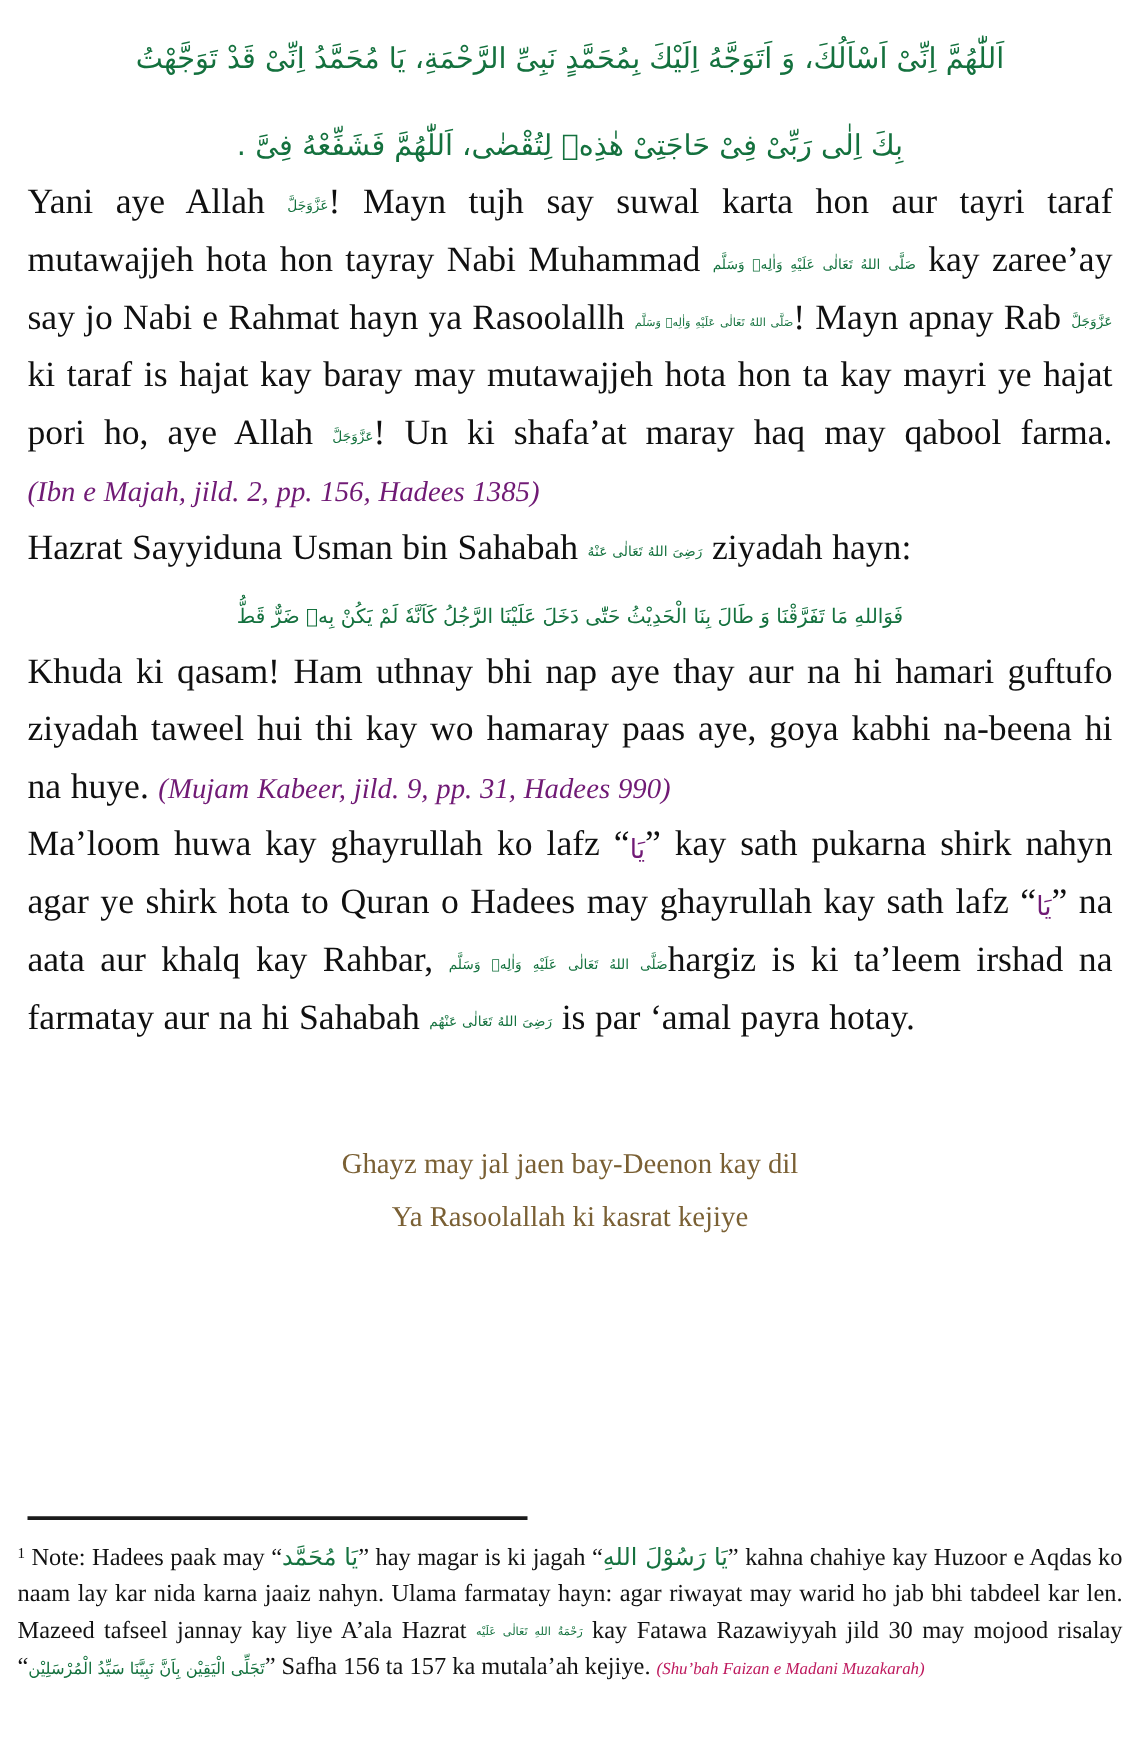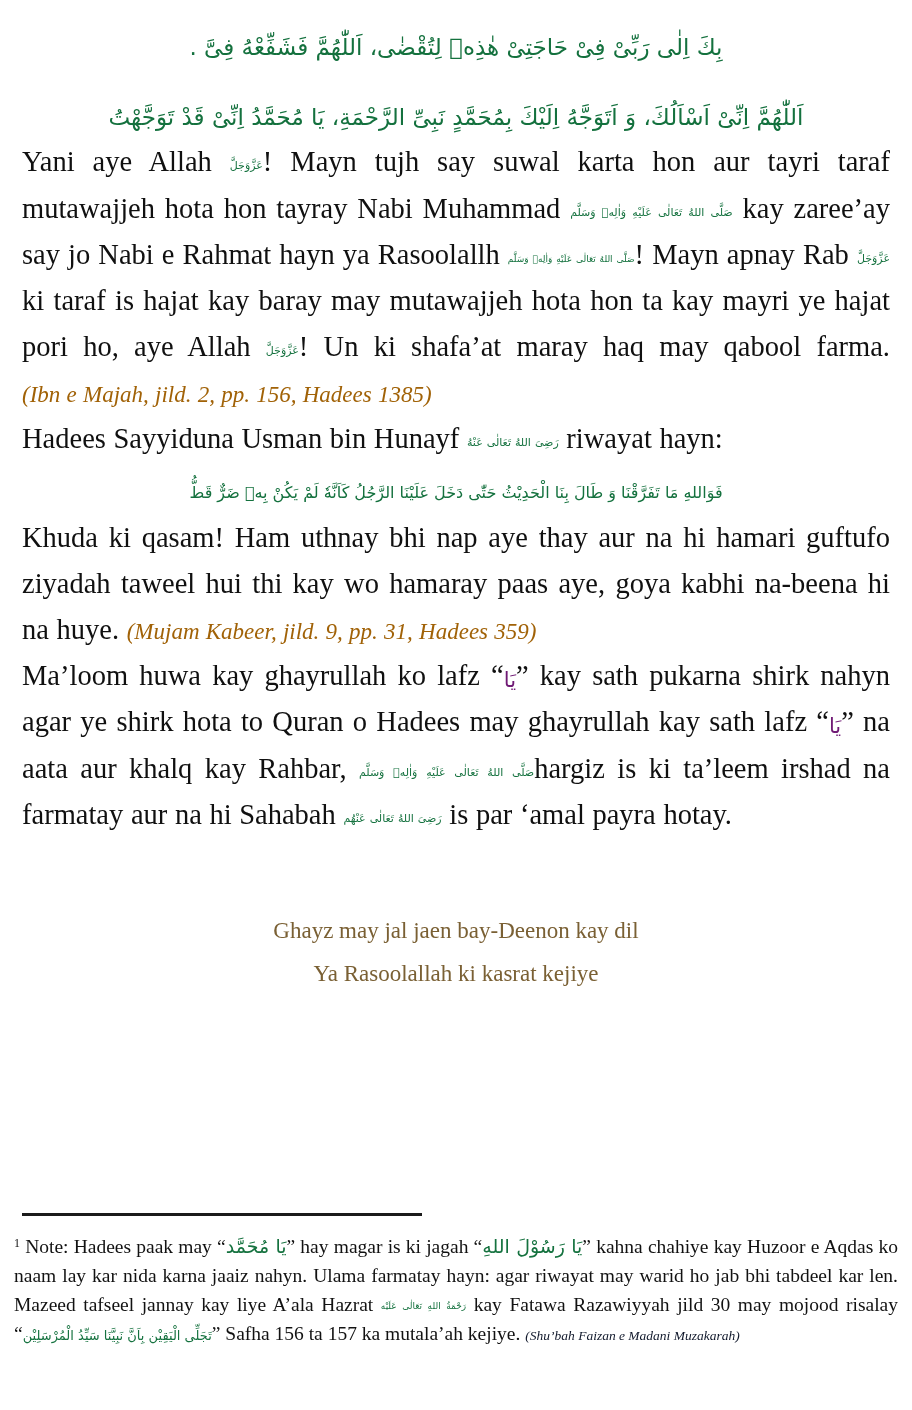--- a/index.html
+++ b/index.html
@@ -107,27 +107,27 @@
     color: #15723f;
     font-family: "DejaVu Sans", "Liberation Sans", sans-serif;
     font-size: 13px;
     direction: rtl;
     unicode-bidi: isolate;
     white-space: nowrap;
   }
 
   
   .cite {
-    color: #a16207;
+    color: #701a75;
     font-style: italic;
     font-size: 23px;
     white-space: nowrap;
   }
   .cite-fn {
-    color: #0f172a;
+    color: #be185d;
     font-style: italic;
     font-size: 13.5px;
     white-space: nowrap;
   }
 
   
   .couplet {
     margin-top: 72px;
     text-align: center;
     color: #7a6034;
@@ -162,31 +162,31 @@
     vertical-align: 6px;
   }
 </style>
 </head>
 <body>
 
 <div class="page">
   <div class="content">
 
     <div class="arabic-block arabic-dua">
+      <span class="dua-line dua-line-1">اَللّٰهُمَّ اِنِّىْ اَسْاَلُكَ، وَ اَتَوَجَّهُ اِلَيْكَ بِمُحَمَّدٍ نَبِىِّ الرَّحْمَةِ، يَا مُحَمَّدُ اِنِّىْ قَدْ تَوَجَّهْتُ</span>
       <span class="dua-line dua-line-2">بِكَ اِلٰى رَبِّىْ فِىْ حَاجَتِىْ هٰذِهٖ لِتُقْضٰى، اَللّٰهُمَّ فَشَفِّعْهُ فِىَّ .</span>
-      <span class="dua-line dua-line-1">اَللّٰهُمَّ اِنِّىْ اَسْاَلُكَ، وَ اَتَوَجَّهُ اِلَيْكَ بِمُحَمَّدٍ نَبِىِّ الرَّحْمَةِ، يَا مُحَمَّدُ اِنِّىْ قَدْ تَوَجَّهْتُ</span>
     </div>
 
     <p class="body-par par-gap-1"><span>Yani aye Allah </span><span class="hon">عَزَّوَجَلَّ</span><span>! Mayn tujh say suwal karta hon aur tayri taraf mutawajjeh hota hon tayray Nabi Muhammad </span><span class="hon">صَلَّى اللهُ تَعَالٰى عَلَيْهِ وَاٰلِهٖ وَسَلَّم</span><span> kay zaree’ay say jo Nabi e Rahmat hayn ya Rasoolallh </span><span class="hon hon-sm">صَلَّى اللهُ تَعَالٰى عَلَيْهِ وَاٰلِهٖ وَسَلَّم</span><span>! Mayn apnay Rab </span><span class="hon">عَزَّوَجَلَّ</span><span> ki taraf is hajat kay baray may mutawajjeh hota hon ta kay mayri ye hajat pori ho, aye Allah </span><span class="hon">عَزَّوَجَلَّ</span><span>! Un ki shafa’at maray haq may qabool farma. </span><span class="cite">(Ibn e Majah, jild. 2, pp. 156, Hadees 1385)</span></p>
 
-    <p class="body-par par-gap-2"><span>Hadees Sayyiduna Usman bin Hunayf </span><span class="hon">رَضِىَ اللهُ تَعَالٰى عَنْهُ</span><span> riwayat hayn:</span></p>
+    <p class="body-par par-gap-2"><span>Hazrat Sayyiduna Usman bin Sahabah </span><span class="hon">رَضِىَ اللهُ تَعَالٰى عَنْهُ</span><span> ziyadah hayn:</span></p>
 
     <div class="arabic-block arabic-hadees">فَوَاللهِ مَا تَفَرَّقْنَا وَ طَالَ بِنَا الْحَدِيْثُ حَتّٰى دَخَلَ عَلَيْنَا الرَّجُلُ كَاَنَّهٗ لَمْ يَكُنْ بِهٖ ضَرٌّ قَطُّ</div>
 
-    <p class="body-par par-gap-3"><span>Khuda ki qasam! Ham uthnay bhi nap aye thay aur na hi hamari guftufo ziyadah taweel hui thi kay wo hamaray paas aye, goya kabhi na-beena hi na huye. </span><span class="cite">(Mujam Kabeer, jild. 9, pp. 31, Hadees 359)</span></p>
+    <p class="body-par par-gap-3"><span>Khuda ki qasam! Ham uthnay bhi nap aye thay aur na hi hamari guftufo ziyadah taweel hui thi kay wo hamaray paas aye, goya kabhi na-beena hi na huye. </span><span class="cite">(Mujam Kabeer, jild. 9, pp. 31, Hadees 990)</span></p>
 
     <p class="body-par par-gap-4"><span>Ma’loom huwa kay ghayrullah ko lafz “</span><span class="ar-word">يَا</span><span>” kay sath pukarna shirk nahyn agar ye shirk hota to Quran o Hadees may ghayrullah kay sath lafz “</span><span class="ar-word">يَا</span><span>” na aata aur khalq kay Rahbar, </span><span class="hon">صَلَّى اللهُ تَعَالٰى عَلَيْهِ وَاٰلِهٖ وَسَلَّم</span><span>hargiz is ki ta’leem irshad na farmatay aur na hi Sahabah </span><span class="hon">رَضِىَ اللهُ تَعَالٰى عَنْهُم</span><span> is par ‘amal payra hotay.</span></p>
 
     <div class="couplet">
       <span class="couplet-line">Ghayz may jal jaen bay-Deenon kay dil</span>
       <span class="couplet-line">Ya Rasoolallah ki kasrat kejiye</span>
     </div>
 
   </div>
 

